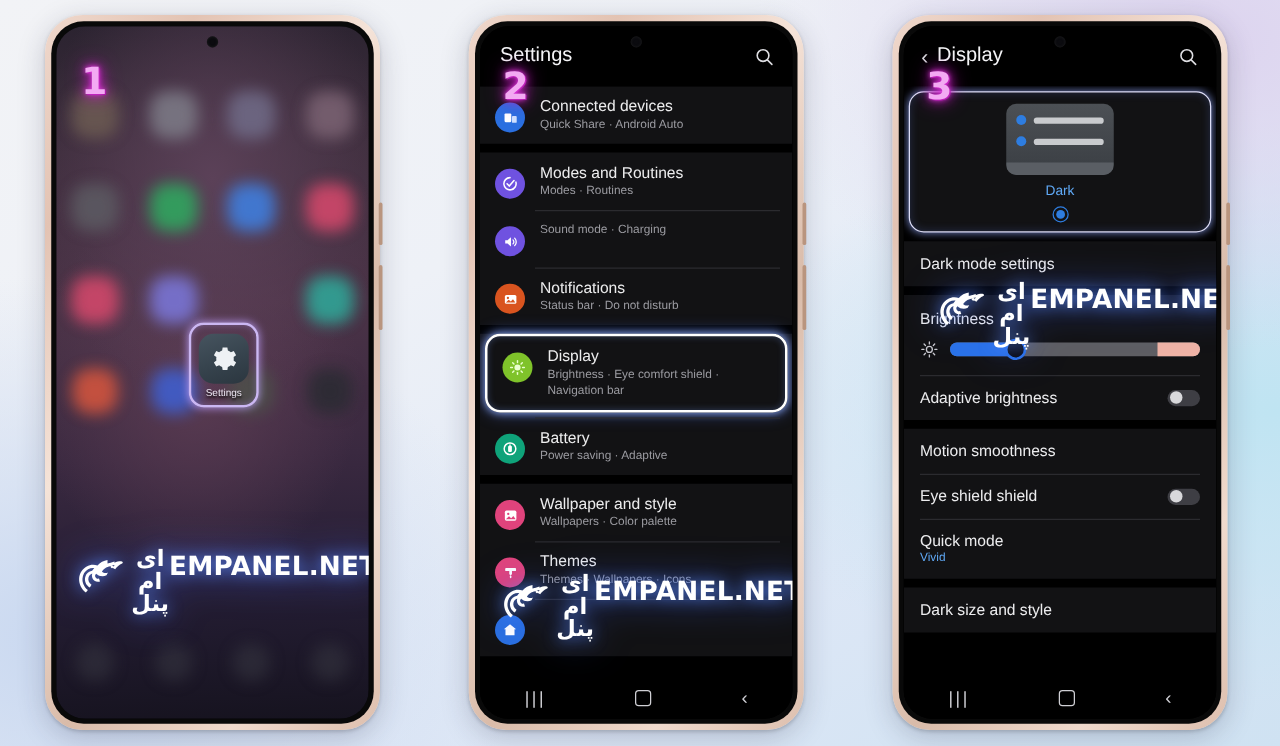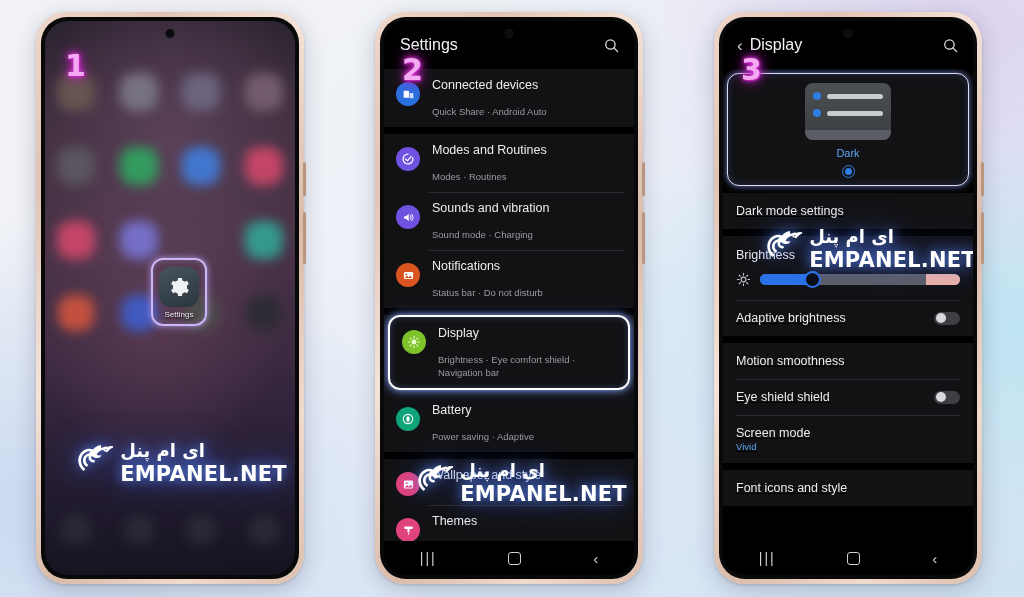--- a/index.html
+++ b/index.html
@@ -53,21 +53,21 @@
     color:#f3aaf3;
     text-shadow:0 0 4px #e33ae0, 0 0 9px #d41fd0, 0 0 16px #b516b0, 1px 1px 0 #8d0f8a;
     letter-spacing:-1px;
   }
 
   
   .wm { position:absolute; z-index:55; pointer-events:none; text-align:center;
         filter:drop-shadow(0 0 6px rgba(90,140,255,.85)) drop-shadow(0 0 14px rgba(60,100,255,.5)); }
   .wm-row { display:flex; align-items:center; justify-content:center; gap:3px; }
   .wm-bird { flex:none; }
-  .wm-txt { display:flex; flex-direction:column; align-items:flex-start; }
+  .wm-txt { display:flex; flex-direction:row; align-items:flex-start; }
   .wm-fa { color:#ffffff; font-family:"DejaVu Sans", sans-serif; font-weight:bold; line-height:1; }
   .wm-en { color:#ffffff; font-family:"DejaVu Sans", sans-serif; font-weight:bold; line-height:1; letter-spacing:.2px; }
 
   
   #p1 { left:36px; top:12px; width:268px; height:572px; }
   .home-bg {
     position:absolute; inset:0;
     background:
       radial-gradient(ellipse 80% 45% at 50% 22%, #5b4158 0%, rgba(60,40,58,0) 72%),
       radial-gradient(ellipse 75% 40% at 45% 52%, #5a3b52 0%, rgba(70,45,65,0) 70%),
@@ -107,21 +107,21 @@
   .row { display:flex; align-items:flex-start; padding:9px 12px 9px 12px; position:relative; }
   .row + .row::before {
     content:""; position:absolute; left:44px; right:10px; top:0; height:1px; background:#2b2b2f;
   }
   .rowico {
     width:24px; height:24px; border-radius:50%; flex:none; margin-right:12px; margin-top:4px;
     display:flex; align-items:center; justify-content:center;
   }
   .rowtxt { flex:1; min-width:0; }
   .rowtitle { color:#ececed; font-size:12.5px; line-height:15px; }
-  .rowsub { color:#9b9ba1; font-size:9.5px; line-height:13px; margin-top:12px; }
+  .rowsub { color:#9b9ba1; font-size:9.5px; line-height:13px; margin-top:0; }
   .hl-row {
     border:2px solid #ffffff; border-radius:12px;
     box-shadow:0 0 7px rgba(150,180,255,.9), 0 0 14px rgba(80,120,255,.45), inset 0 0 6px rgba(120,160,255,.3);
     margin:0 4px;
   }
 
   
   .navbar {
     position:absolute; left:0; right:0; bottom:0; height:34px;
     background:#000; display:flex; align-items:center; justify-content:space-around;
@@ -156,21 +156,21 @@
   .thumb.light .thumb-foot { background:#c8c8cc; }
   .thumb.dark .thumb-foot { background:#5a5e64; }
   .mode-lbl { font-size:11px; margin-top:7px; }
   .mode-lbl.on { color:#5fa8f5; }
   .mode-lbl.off { color:#b6b6bb; }
   .radio { width:13px; height:13px; border-radius:50%; border:1.6px solid #6c6c74; margin-top:6px;
            display:flex; align-items:center; justify-content:center; }
   .radio.on { border-color:#2e7de0; }
   .radio.on::after { content:""; width:7px; height:7px; border-radius:50%; background:#2e7de0; }
 
-  .plain-row { display:flex; align-items:center; padding:11px 13px; position:relative;text-decoration:underline; }
+  .plain-row { display:flex; align-items:center; padding:11px 13px; position:relative; }
   .plain-row.sep::before { content:""; position:absolute; left:13px; right:13px; top:0; height:1px; background:#2b2b2f; }
   .pr-txt { flex:1; }
   .pr-title { color:#ececee; font-size:12.5px; }
   .pr-sub { color:#5fa8f5; font-size:9.5px; margin-top:1px; }
   .toggle { width:26px; height:13px; border-radius:7px; background:#3e3e44; position:relative; flex:none; }
   .toggle::after { content:""; position:absolute; left:1.5px; top:1.5px; width:10px; height:10px; border-radius:50%; background:#d8d8db; }
 
   .bright-wrap { padding:4px 13px 13px; }
   .bright-lbl { color:#ececee; font-size:12.5px; padding:8px 0 10px; }
   .slider-row { display:flex; align-items:center; }
@@ -343,21 +343,20 @@
               </div>
             </div>
             <div class="row">
               <div class="rowico" style="background:#6f52e0;">
                 <svg width="13" height="13" viewBox="0 0 24 24">
                     <path d="M4 9.5h3.5L12.5 5v14L7.5 14.5H4z" fill="#fff"></path>
                     <path d="M15.5 9a4.2 4.2 0 0 1 0 6M18 6.5a7.8 7.8 0 0 1 0 11" fill="none" stroke="#fff" stroke-width="1.9" stroke-linecap="round"></path>
                   </svg>
               </div>
               <div class="rowtxt">
-                <div class="rowtitle">Sounds and vibration</div>
                 <div class="rowsub">Sound mode  ·  Charging</div>
               </div>
             </div>
             <div class="row">
               <div class="rowico" style="background:#d9541f;">
                 <svg width="13" height="13" viewBox="0 0 24 24">
                     <rect x="3.5" y="5.5" width="17" height="13" rx="2.4" fill="#fff"></rect>
                     <circle cx="8" cy="10" r="1.7" fill="#d9541f"></circle>
                     <path d="M5 16.5l4.2-4 3 2.8 3.3-3.5 3.5 4.7z" fill="#d9541f"></path>
                   </svg>
@@ -410,20 +409,21 @@
             <div class="row">
               <div class="rowico" style="background:#e0437c;">
                 <svg width="13" height="13" viewBox="0 0 24 24">
                     <rect x="3.5" y="4.5" width="17" height="15" rx="2.4" fill="#fff"></rect>
                     <circle cx="8.5" cy="9.5" r="1.7" fill="#e0437c"></circle>
                     <path d="M5 17.5l4.6-4.6 3.2 3.1 3.2-3.4 3.5 4.9z" fill="#e0437c"></path>
                   </svg>
               </div>
               <div class="rowtxt">
                 <div class="rowtitle">Wallpaper and style</div>
+                <div class="rowsub">Wallpapers  ·  Color palette</div>
               </div>
             </div>
             <div class="row">
               <div class="rowico" style="background:#e0437c;">
                 <svg width="13" height="13" viewBox="0 0 24 24">
                     <rect x="4" y="4.5" width="16" height="4.5" rx="1.4" fill="#fff"></rect>
                     <path d="M10 9h4v4.2l-2 2.6-2-2.6z" fill="#fff"></path>
                     <rect x="10.9" y="15.6" width="2.2" height="4" rx="1.1" fill="#fff"></rect>
                   </svg>
               </div>
@@ -554,30 +554,30 @@
             </div>
           </div>
           <div class="plain-row sep">
             <div class="pr-txt">
                 <div class="pr-title">Eye shield shield</div>
               </div>
             <div class="toggle"></div>
           </div>
           <div class="plain-row sep">
             <div class="pr-txt">
-              <div class="pr-title">Screen mode</div>
+              <div class="pr-title">Quick mode</div>
               <div class="pr-sub">Vivid</div>
             </div>
           </div>
         </div>
 
         <div class="grp">
           <div class="plain-row">
             <div class="pr-txt">
-                <div class="pr-title">Font icons and style</div>
+                <div class="pr-title">Dark size and style</div>
               </div>
           </div>
         </div>
 
         <div class="navbar">
           <div class="nav-recent">|||</div>
           <div class="nav-home"></div>
           <div class="nav-back">‹</div>
         </div>
 

